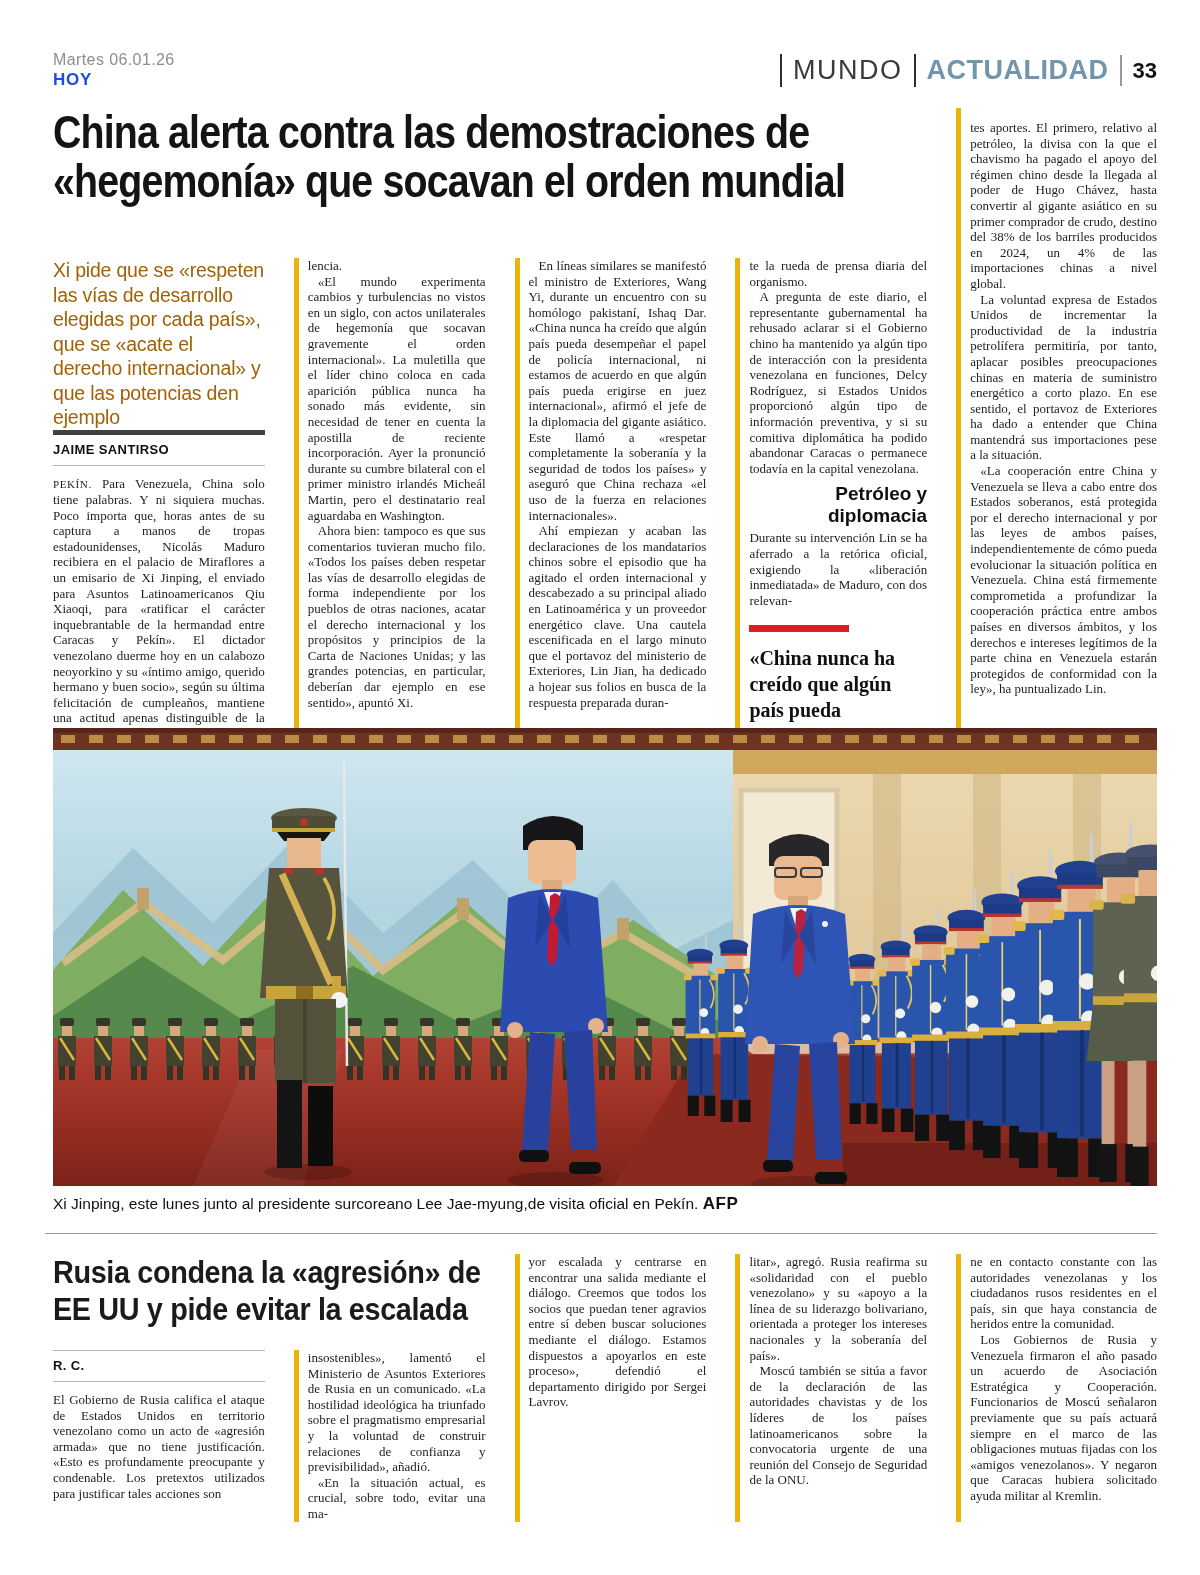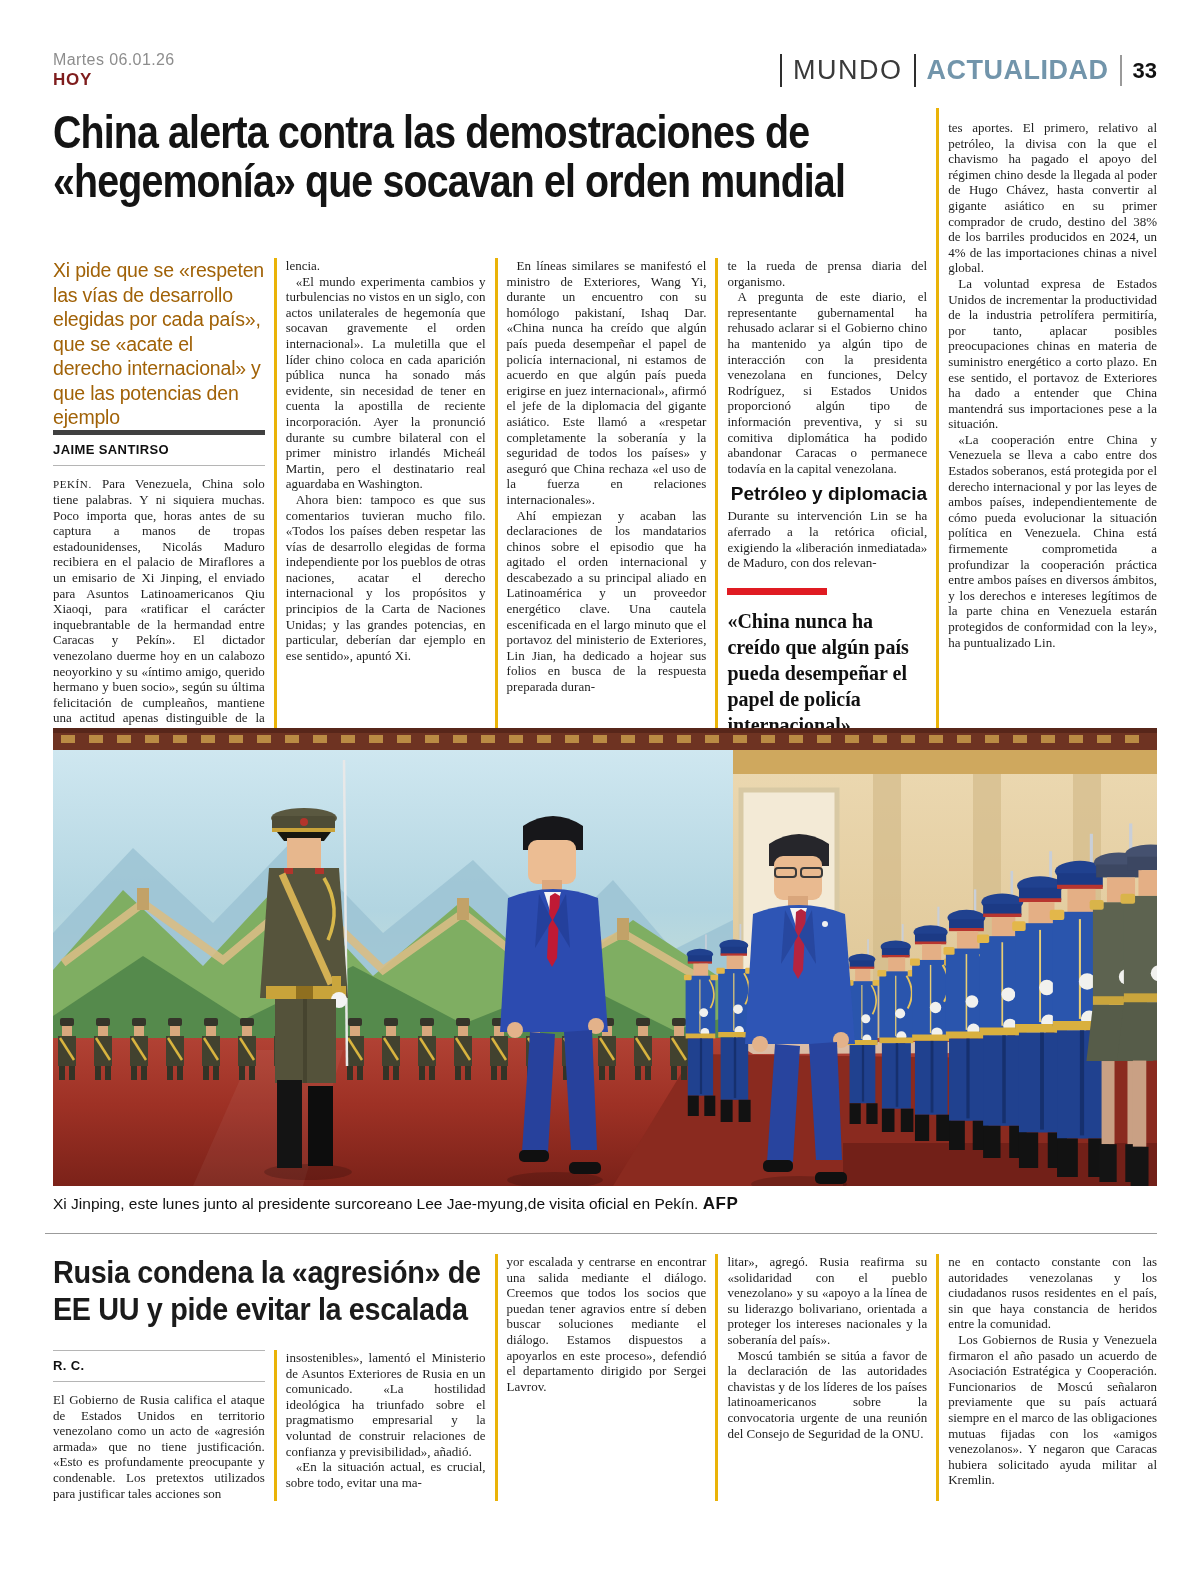--- a/index.html
+++ b/index.html
@@ -1,36 +1,36 @@
 <!DOCTYPE html>
 <html><head>
 <meta charset="utf-8">
 <style>
   html,body{margin:0;padding:0;background:#dcdcdc;}
   #page{position:relative;width:1200px;height:1575px;background:#ffffff;
         font-family:"Liberation Sans",sans-serif;color:#1a1a1a;overflow:hidden;}
 
   
   .hdr-date{position:absolute;left:53px;top:51px;font-size:16px;color:#8d8d8d;letter-spacing:.4px;}
-  .hdr-brand{position:absolute;left:53px;top:70px;font-size:17px;font-weight:700;letter-spacing:.8px;color:#7f1d1d;}
+  .hdr-brand{position:absolute;left:53px;top:70px;font-size:17px;font-weight:700;letter-spacing:.8px;color:#1d4ed8;}
   .hdr-right{position:absolute;right:43px;top:54px;display:flex;align-items:center;gap:11px;}
   .hr-bar{width:2px;height:33px;background:#2e2e2e;}
   .hr-bar.light{background:#9a9a9a;height:31px;}
   .hr-mundo{font-size:27px;color:#3a3a3a;letter-spacing:1.5px;}
   .hr-act{font-size:27px;font-weight:700;letter-spacing:.5px;}
   .hr-num{font-size:22px;font-weight:700;color:#111;}
 
   
   .grid{position:absolute;left:53px;width:1104px;display:grid;grid-template-columns:repeat(5,1fr);}
   .g1{top:108px;}
   .g2{top:1254px;}
   .cell{padding:0 9px;}
   .first{padding-left:0;}
   .last{padding-right:0;}
-  .vr{border-left:3px solid #eab308;}
+  .vr{border-left:5px solid #eab308;margin-left:20px;}
 
   .hl1{grid-column:1/5;grid-row:1;height:150px;}
   .hl1 .cond{transform:scaleX(.855);transform-origin:0 0;width:117%;
     font-weight:700;font-size:46px;line-height:49px;letter-spacing:-1px;color:#141414;}
   .cond span{display:block;}
 
   .c1{grid-column:1;grid-row:2;}
   .c2{grid-column:2;grid-row:2;}
   .c3{grid-column:3;grid-row:2;}
   .c4{grid-column:4;grid-row:2;}

